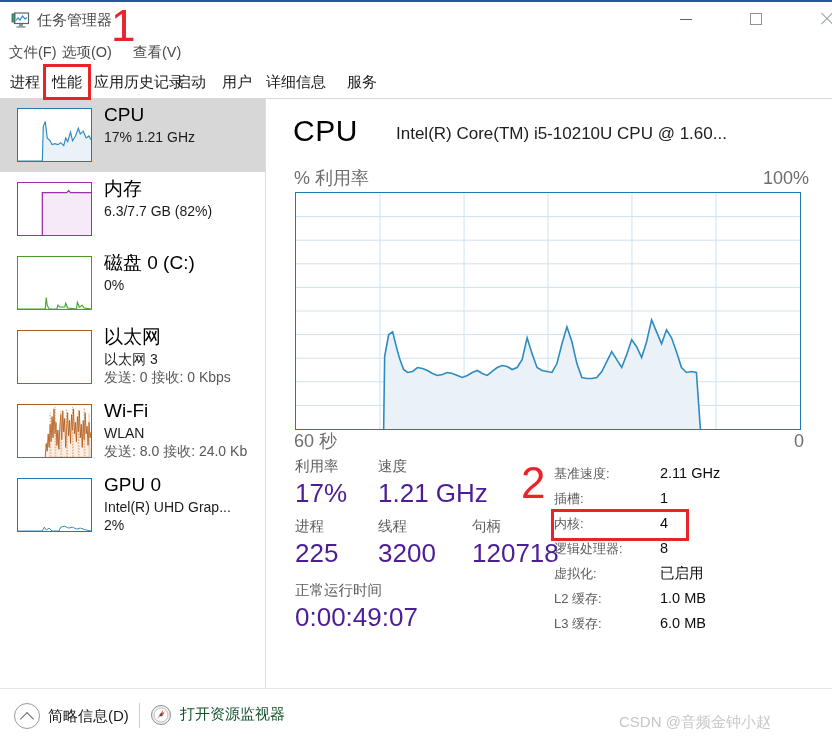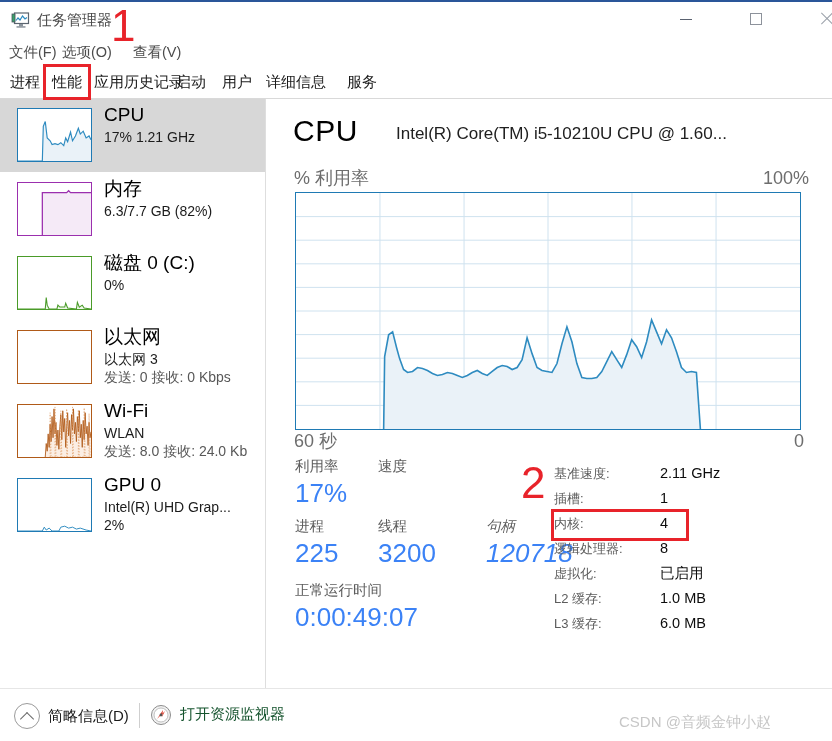--- a/index.html
+++ b/index.html
@@ -226,29 +226,29 @@
     position: absolute;
   }
   .readout-label {
     font-size: 14.5px;
     color: #5c5c5c;
     line-height: 19px;
     white-space: nowrap;
   }
   .readout-value {
     font-size: 26px;
-    color: #3b82f6;
+    color: #4c1d95;
     line-height: 34px;
     white-space: nowrap;
   }
   .ro-util   { left: 28px; top: 358px; }
   .ro-speed  { left: 111px; top: 358px; }
   .ro-proc   { left: 28px; top: 418px; }
   .ro-thread { left: 111px; top: 418px; }
-  .ro-handle { left: 219px; top: 418px; font-style: italic; }
+  .ro-handle { left: 205px; top: 418px; }
   .ro-uptime { left: 28px; top: 482px; }
 
   
   .specs {
     position: absolute;
     left: 287px; top: 362px;
     width: 250px;
   }
   .spec-row {
     position: relative;
@@ -499,20 +499,21 @@
 
     <span class="axis-label axis-time">60 秒</span>
     <span class="axis-label axis-zero">0</span>
 
     <div class="readout ro-util">
       <div class="readout-label">利用率</div>
       <div class="readout-value">17%</div>
     </div>
     <div class="readout ro-speed">
       <div class="readout-label">速度</div>
+      <div class="readout-value">1.21 GHz</div>
     </div>
     <div class="readout ro-proc">
       <div class="readout-label">进程</div>
       <div class="readout-value">225</div>
     </div>
     <div class="readout ro-thread">
       <div class="readout-label">线程</div>
       <div class="readout-value">3200</div>
     </div>
     <div class="readout ro-handle">

